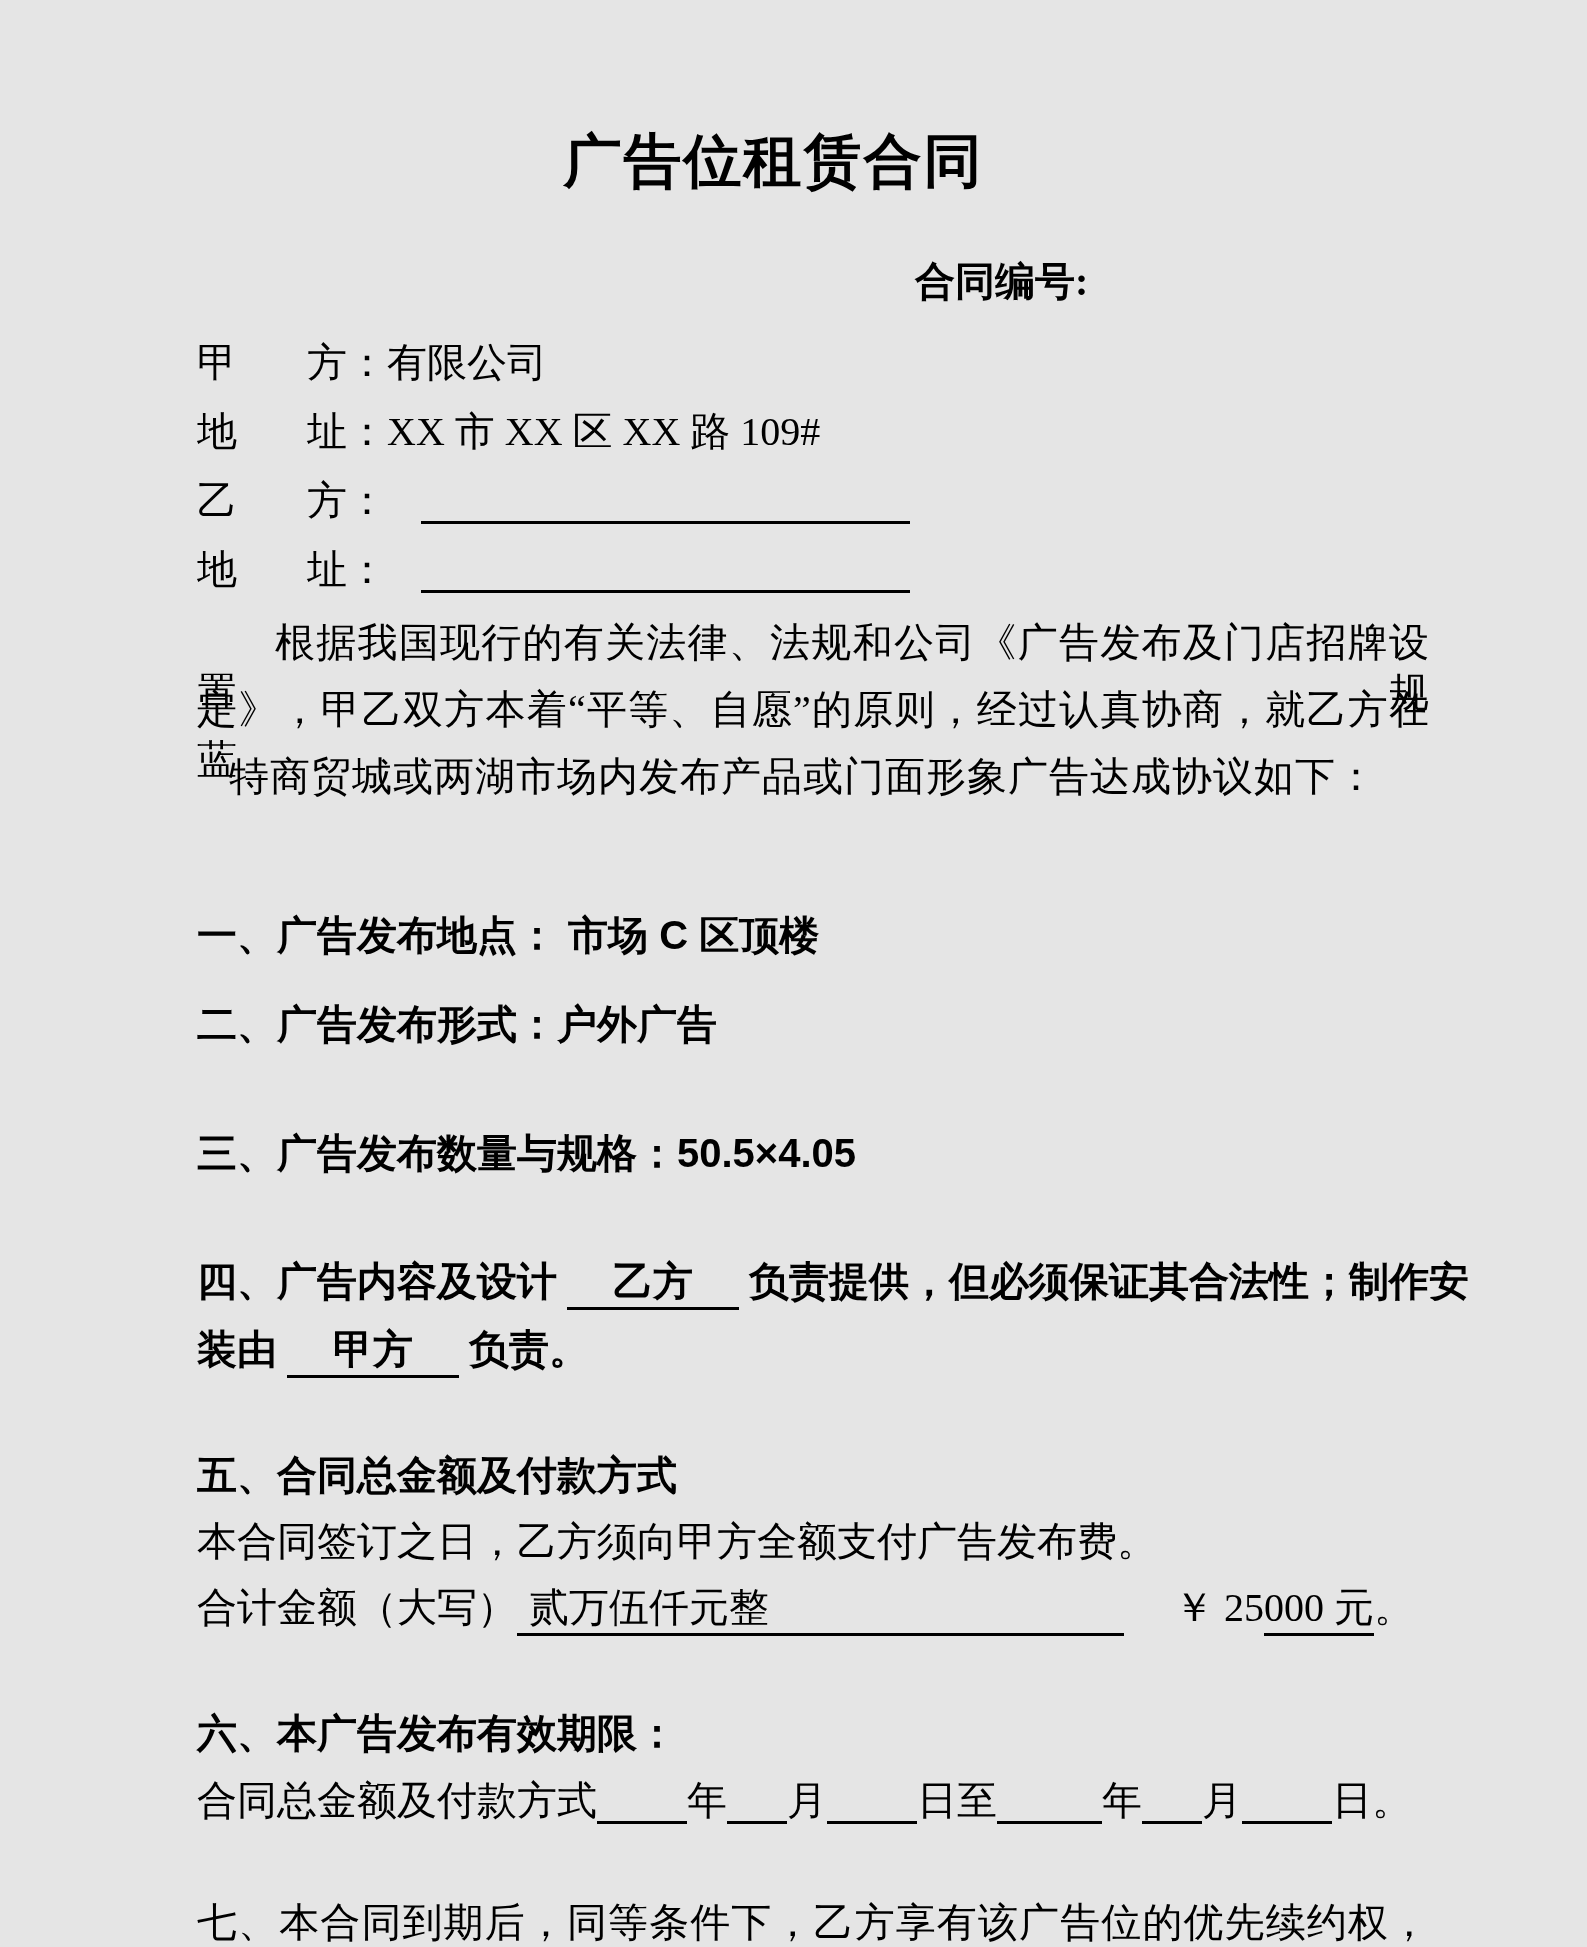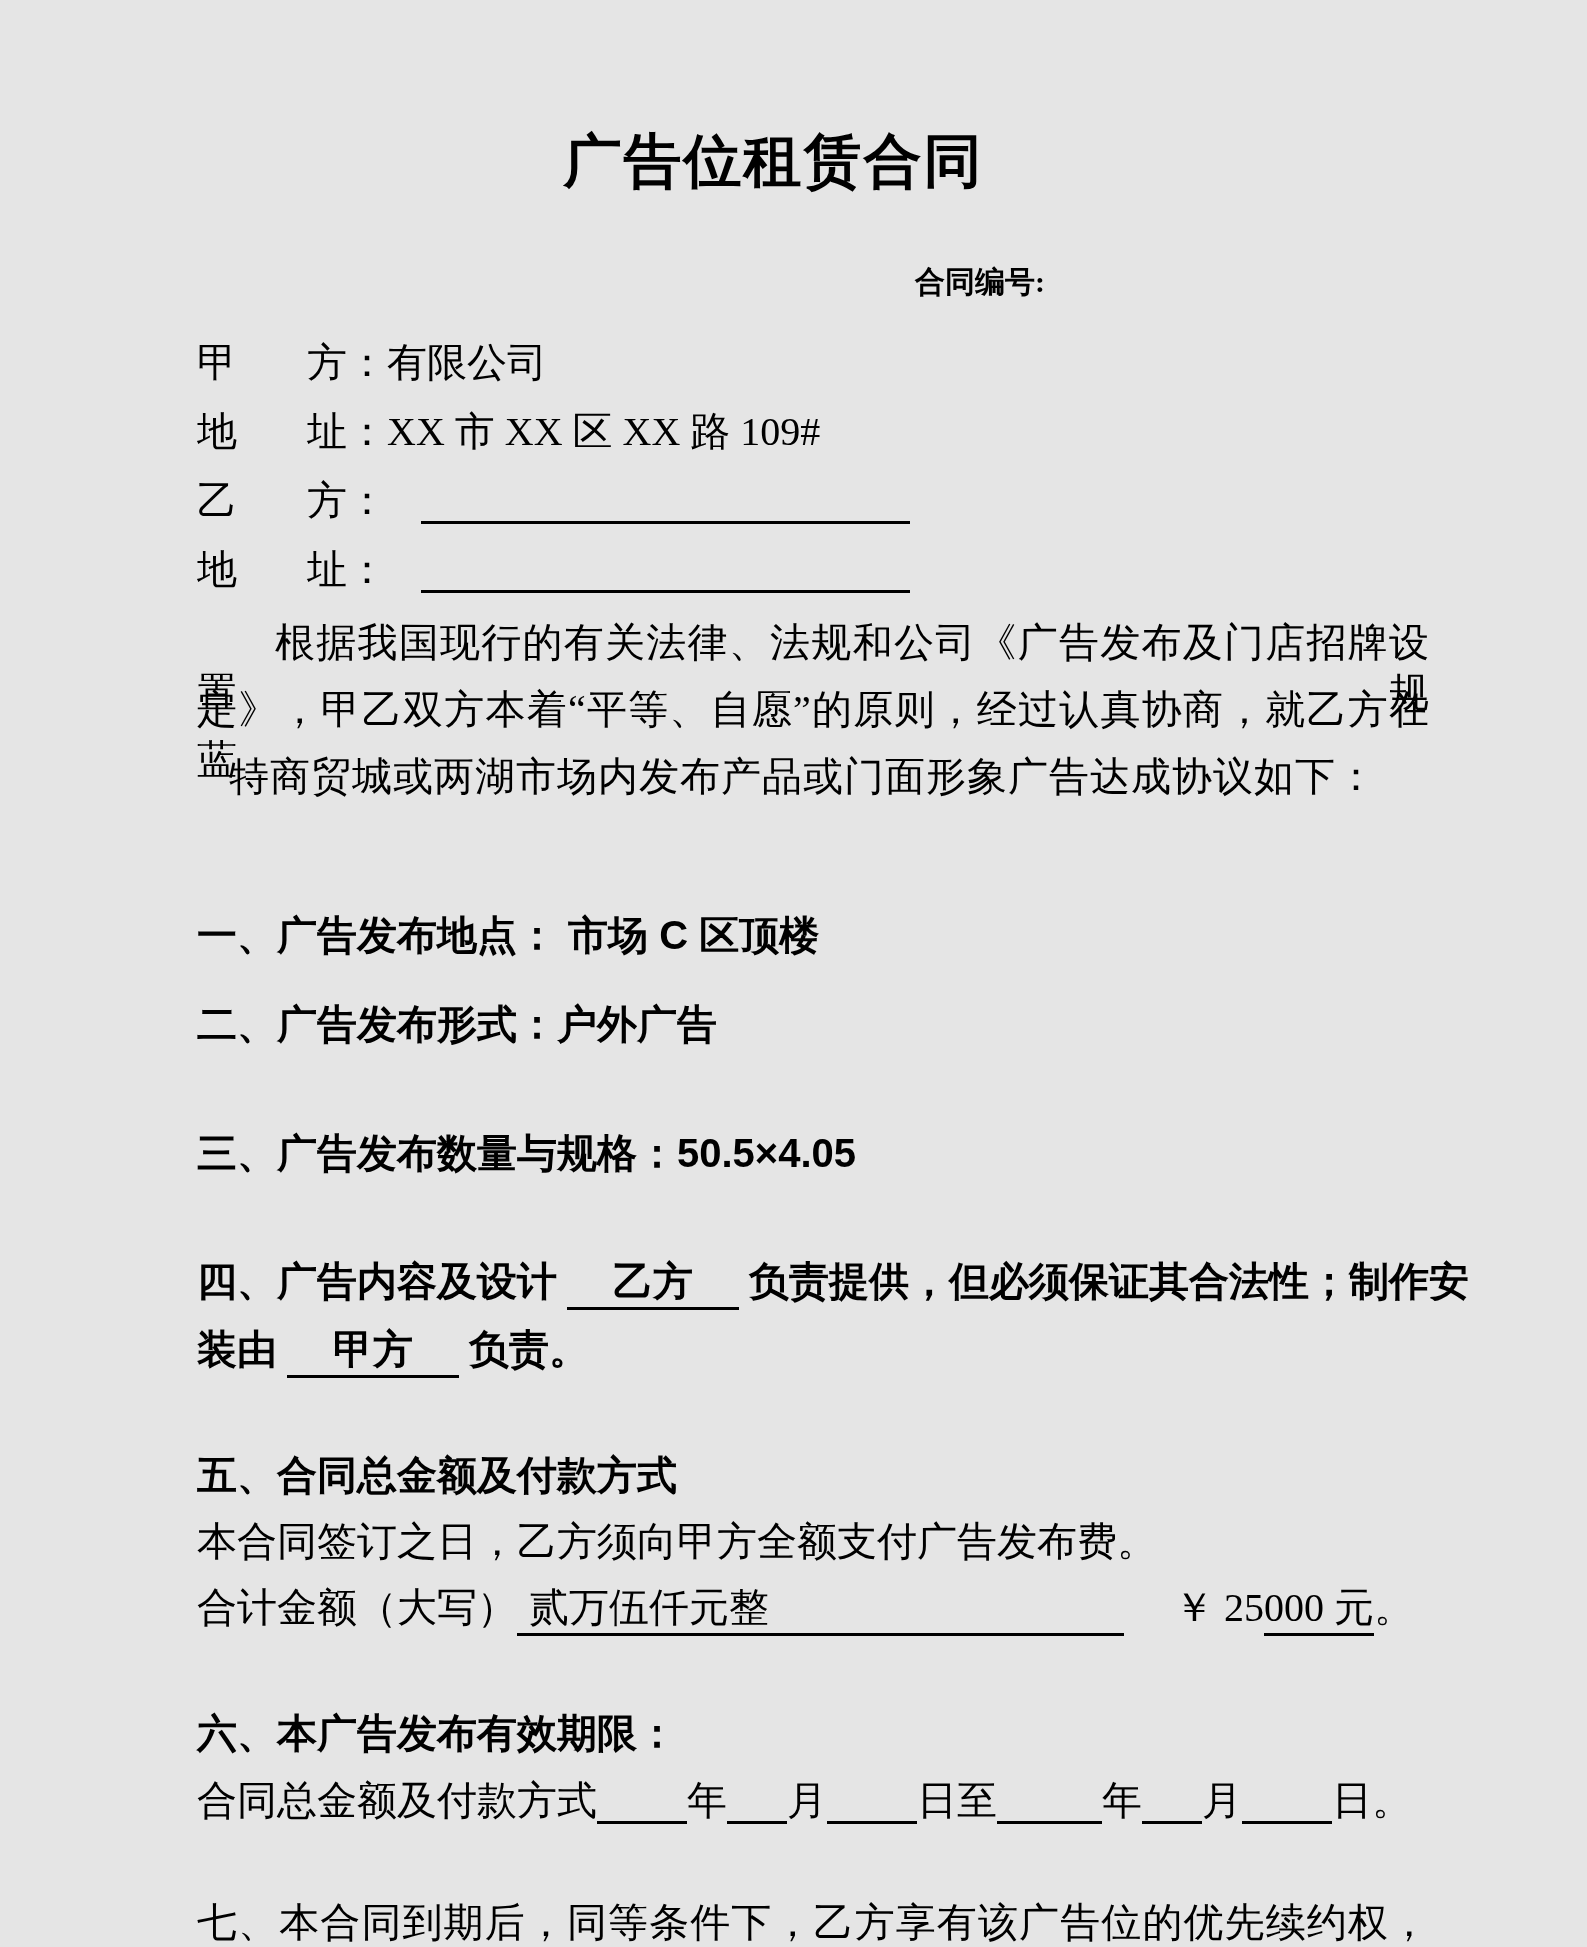--- a/index.html
+++ b/index.html
@@ -35,21 +35,21 @@
     font-size: 58px;
     line-height: 78px;
     text-align: center;
     letter-spacing: 2px;
   }
   .contract-no {
     top: 262px;
     left: 718px;
     width: 500px;
     font-weight: bold;
-    font-size: 30px;
+    font-size: 40px;
     line-height: 40px;
   }
   .hei {
     font-family: "Liberation Sans", sans-serif;
     font-weight: bold;
   }
   .songbold { font-weight: bold; }
   .fill {
     white-space: normal;
     text-align: justify;

